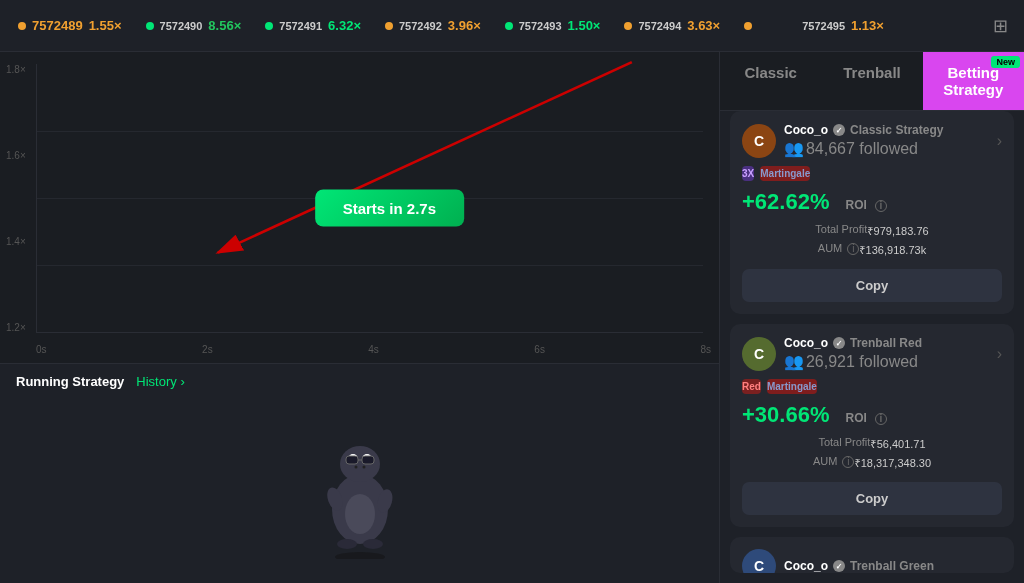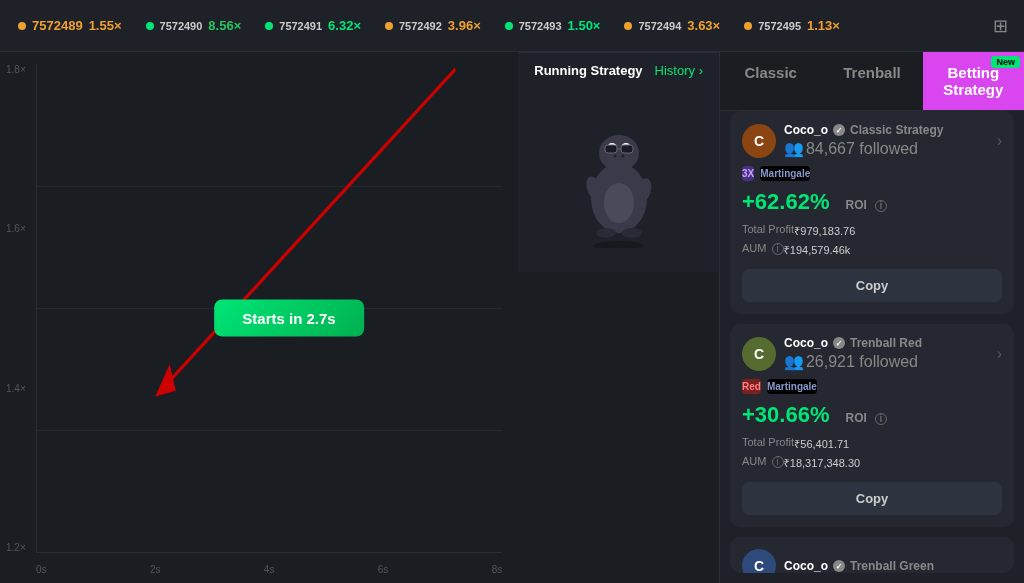--- a/index.html
+++ b/index.html
@@ -55,20 +55,21 @@
     .main-content {
       display: flex;
       flex: 1;
       overflow: hidden;
     }
 
     
     .left-panel {
       flex: 1;
       display: flex;
+      flex-direction: column;
       padding: 0;
       position: relative;
       overflow: hidden;
     }
 
     
     .chart-area {
       flex: 1;
       position: relative;
       padding: 12px 16px 30px 36px;
@@ -82,21 +83,21 @@
       display: flex;
       flex-direction: column;
       justify-content: space-between;
       font-size: 10px;
       color: #555;
     }
     .chart-x-labels {
       position: absolute;
       bottom: 8px;
       left: 36px;
-      right: 16px;
+      right: 8px;
       display: flex;
       justify-content: space-between;
       font-size: 10px;
       color: #555;
     }
     .chart-grid {
       position: absolute;
       top: 12px;
       left: 36px;
       right: 16px;
@@ -300,21 +301,21 @@
       margin-bottom: 8px;
     }
     .tag {
       font-size: 10px;
       font-weight: 600;
       padding: 2px 0;
       border-radius: 4px;
     }
     .tag.purple { background: #4a3080; color: #c9a0ff; }
     .tag.red { background: #7a2020; color: #ff8080; }
-    .tag.martingale { background: #000000; color: #8899cc; }
+    .tag.martingale { background: #7f1d1d; color: #8899cc; }
     .roi-value {
       font-size: 22px;
       font-weight: 800;
       color: #00e676;
       margin-bottom: 8px;
     }
     .roi-label {
       font-size: 12px;
       color: #888;
       margin-left: 4px;
@@ -326,21 +327,21 @@
       display: inline-flex;
       align-items: center;
       justify-content: center;
       width: 12px; height: 12px;
       border: 1px solid #666;
       border-radius: 50%;
       margin-left: 2px;
     }
     .stat-row {
       display: flex;
-      justify-content: flex-start;
+      justify-content: center;
       font-size: 11px;
       margin-bottom: 4px;
     }
     .stat-label { color: #888; }
     .stat-value { color: #ccc; font-weight: 500; }
     .copy-btn {
       width: 100%;
       background: #2e3340;
       border: none;
       color: #ccc;
@@ -381,21 +382,21 @@
     <span class="multiplier" style="color:#ccc; font-size:11px;">7572493</span>
     <span class="multiplier" style="color:#00e676;">1.50×</span>
   </div>
   <div class="game-tab">
     <span class="dot" style="background:#f0a030;"></span>
     <span class="multiplier" style="color:#ccc; font-size:11px;">7572494</span>
     <span class="multiplier" style="color:#f0a030;">3.63×</span>
   </div>
   <div class="game-tab">
     <span class="dot" style="background:#f0a030;"></span>
-    <span class="multiplier" style="color:#ccc; font-size:11px;">7572495</span>
+    <span class="multiplier" style="color:#ccc; font-size:11px;margin-left:44px;">7572495</span>
     <span class="multiplier" style="color:#f0a030;">1.13×</span>
   </div>
   <div class="grid-icon">⊞</div>
 </div>
 
 <div class="main-content">
 
   <div class="left-panel">
 
     <div class="chart-area">
@@ -506,21 +507,21 @@
       <div class="roi-value">
         <span>+62.62%</span><span class="roi-label">ROI</span>
         <span class="info-icon">i</span>
       </div>
       <div class="stat-row">
         <span class="stat-label">Total Profit</span>
         <span class="stat-value">₹979,183.76</span>
       </div>
       <div class="stat-row">
         <span class="stat-label">AUM <span class="info-icon">i</span></span>
-        <span class="stat-value">₹194,579.46k</span>
+        <span class="stat-value">₹136,918.73k</span>
       </div>
       <button class="copy-btn">Copy</button>
     </div>
 
     <div class="strategy-card">
       <div class="card-top">
         <div class="avatar avatar2">C</div>
         <div class="card-info">
           <div class="card-name-row">
             <span>Coco_o</span>

